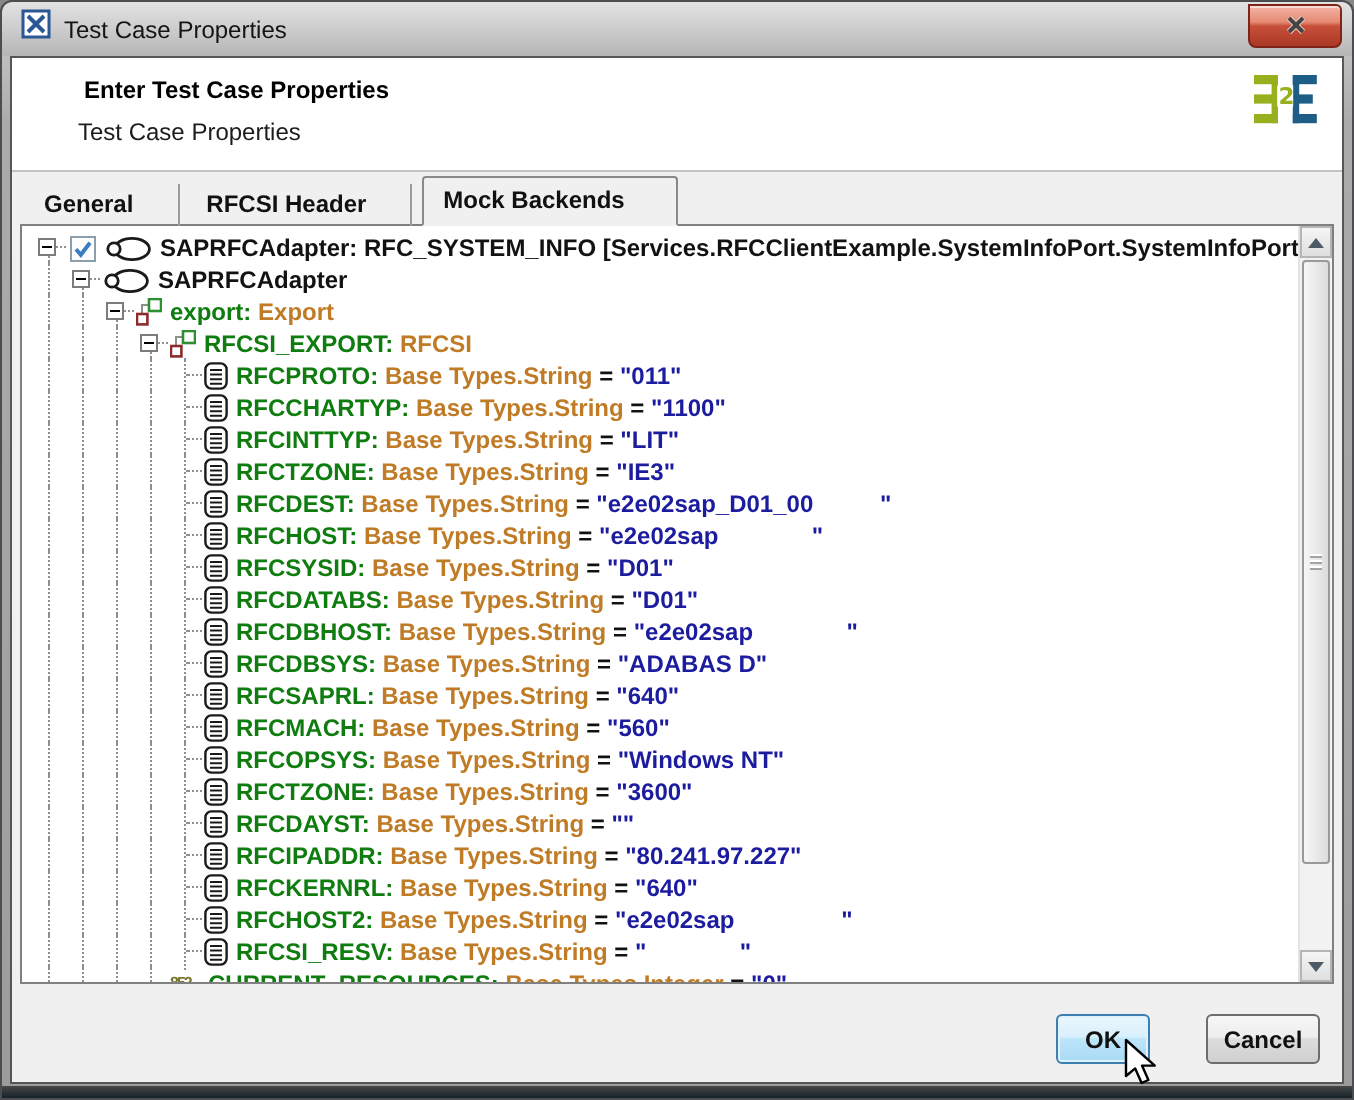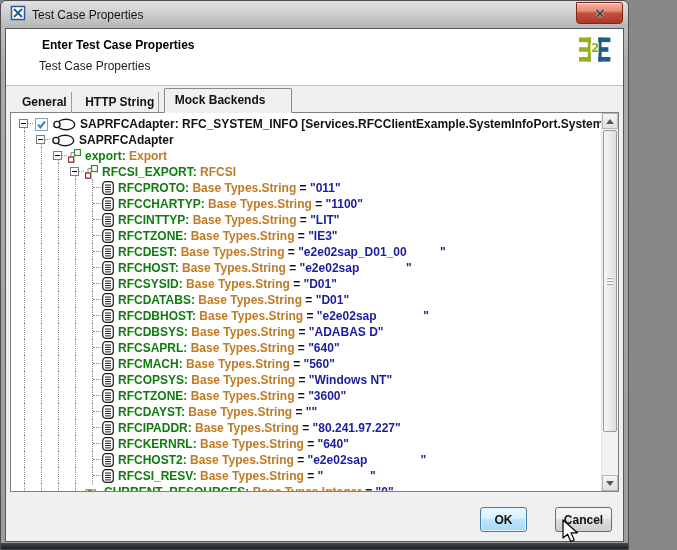--- a/index.html
+++ b/index.html
@@ -1,17 +1,17 @@
 <!DOCTYPE html>
 <html style="--name-green: #0e7c0e; --type-orange: #bf7b26; --value-blue: #1c1c9e; --logo-green: #97b01e; --logo-blue: #1d5d86; --close-red: #c0392b; --ok-hover-border: #3c7fb1;"><head>
 <meta charset="utf-8">
 <style>
   html,body{margin:0;padding:0;}
   body{width:677px;height:550px;font-family:"Liberation Sans","DejaVu Sans",sans-serif;background:#888;}
-  .window{position:relative;width:629px;height:550px;box-sizing:border-box;
+  .window{position:relative;width:677px;height:550px;box-sizing:border-box;
     background:linear-gradient(180deg,#d8d8d8 0px,#bfbfbf 27px,#ababab 60px,#9c9c9c 100%);
     border:1px solid #4b4d50;border-radius:6px 6px 0 0;overflow:hidden;}
   .window::after{content:"";position:absolute;left:0;right:0;bottom:0;height:6px;
     background:linear-gradient(#474747,#15222b);}
   
   .titlebar{position:absolute;left:0;top:0;right:0;height:27px;display:flex;align-items:center;
     padding-left:9px;background:linear-gradient(#e2e2e2,#cfcfcf 45%,#b5b5b5);border-radius:6px 6px 0 0;}
   .ttext{font-size:12px;color:#141414;margin-left:6px;}
   .closebtn{position:absolute;right:5px;top:1px;width:45px;height:20px;border:1px solid #7e2418;
     border-radius:0 3px 4px 4px;display:flex;align-items:center;justify-content:center;
@@ -19,21 +19,21 @@
     box-shadow:inset 0 1px 0 rgba(255,255,255,.55);}
   
   .content{position:absolute;left:4px;right:4px;top:27px;bottom:7px;background:#f0f0f0;
     border:1px solid #565656;box-sizing:border-box;}
   .hdr{position:relative;height:56px;background:#ffffff;border-bottom:1px solid #c2c2c2;}
   .hdr-title{position:absolute;left:19px;top:9px;font-size:12px;font-weight:bold;color:#000;padding-left:17px;}
   .hdr-sub{position:absolute;left:33px;top:30px;font-size:12px;color:#1c1c1c;}
   .logo{position:absolute;right:11px;top:7px;}
   
   .tabstrip{position:relative;height:26px;padding-left:7px;z-index:2;}
-  .tab{display:inline-block;position:relative;top:4px;padding:3px 4px 4px 9px;font-size:12px;
+  .tab{display:inline-block;position:relative;top:4px;padding:3px 22px 4px 9px;font-size:12px;
     font-weight:bold;color:#111;cursor:default;}
   .tab.sep{border-right:1px solid #9c9c9c;}
   .tab.active{top:2px;background:#f0f0f0;border:1px solid #898989;border-bottom:1px solid #f0f0f0;
     border-radius:2px 2px 0 0;margin-bottom:-1px;padding:4px 26px 5px 10px;}
   
   .treepanel{position:absolute;left:4px;right:4px;top:83px;bottom:49px;background:#fff;
     border:1px solid #808080;box-sizing:border-box;}
   .treescroll{position:absolute;left:0;top:0;right:17px;bottom:0;overflow:hidden;padding:3px 0 0 5px;}
   .tree-row{display:flex;align-items:center;height:16px;line-height:16px;font-size:12px;font-weight:bold;white-space:pre;}
   .cell{flex:0 0 17px;width:17px;height:16px;position:relative;}
@@ -115,21 +115,21 @@
             <rect x="20.4" y="21" width="12" height="4.6"></rect>
           </g>
           <rect x="12.6" y="6.8" width="8" height="10.5" fill="#ffffff"></rect>
           <text x="13.2" y="15.8" font-family="DejaVu Sans" font-size="11.5" font-weight="bold" fill="var(--logo-green)">2</text>
         </svg>
       </div>
     </div>
 
     <div class="tabstrip">
       <span class="tab sep">General</span>
-      <span class="tab sep">HTTP String</span>
+      <span class="tab sep">RFCSI Header</span>
       <span class="tab active">Mock Backends</span>
     </div>
 
     <div class="treepanel">
       <div class="treescroll" id="tree">
           <div class="tree-row"><span class="cell exp"><span class="expbox"></span></span><span class="cbx"><svg width="13" height="13" viewBox="0 0 13 13">
                 <rect x="0.5" y="0.5" width="12" height="12" fill="#fdfdfd" stroke="#8e9daa"></rect>
                 <path d="M3 6.6 L5.4 9.4 L10 3.4" fill="none" stroke="#3b7ebf" stroke-width="2"></path>
               </svg></span><span class="ic"><svg width="24" height="13" viewBox="0 0 24 13">
                 <ellipse cx="14" cy="6.5" rx="8.7" ry="5.3" fill="#fff" stroke="#1a1a1a" stroke-width="1.4"></ellipse>

